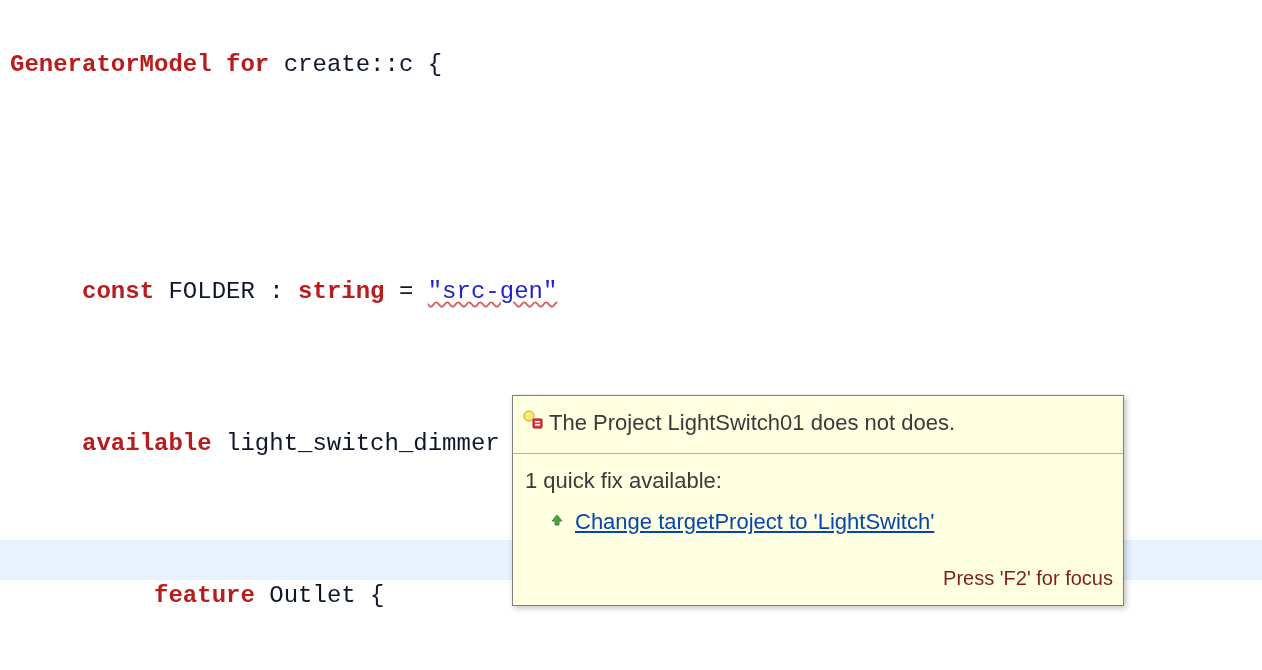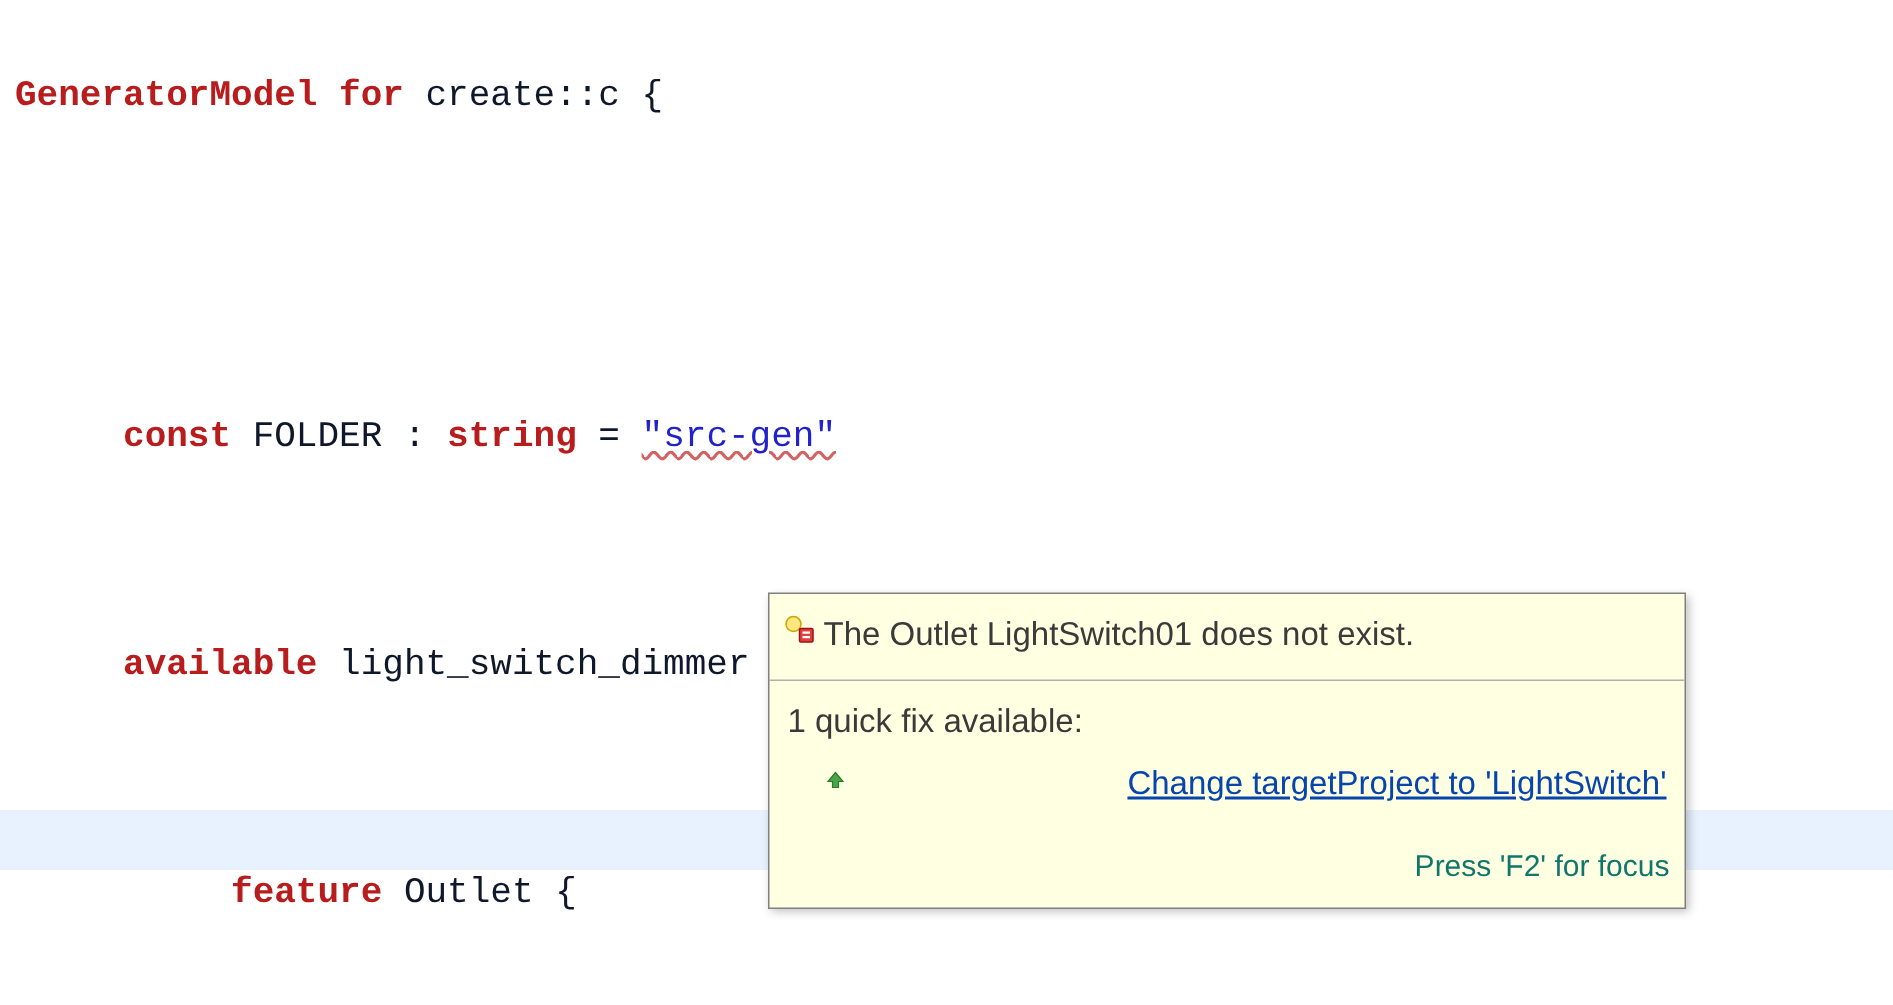--- a/index.html
+++ b/index.html
@@ -55,32 +55,31 @@
       padding: 10px 12px 12px 10px;
       border-bottom: 1px solid #b0b0b0;
       gap: 6px;
     }
     .tooltip-body { padding: 10px 12px 6px 12px; }
     .quickfix-row {
       display: flex;
       align-items: center;
       gap: 10px;
       padding: 6px 0 10px 24px;
-      justify-content: space-between;
     }
     .quickfix-link {
       color: #0645ad;
       text-decoration: underline;
       cursor: pointer;
     }
     .tooltip-footer {
       text-align: right;
       padding: 8px 10px 10px 0;
       font-size: 20px;
-      color: #0f766e;
+      color: #7f1d1d;
     }
     .icon { display: inline-block; flex-shrink: 0; }
   </style>
 </head>
 <body>
 
 <div class="current-line-bg"></div>
 
 <div class="editor">
 <div class="line"><span class="kw">GeneratorModel</span> <span class="kw">for</span> <span class="plain">create::c</span> <span class="plain">{</span></div>
@@ -102,21 +101,21 @@
 <div class="tooltip">
   <div class="tooltip-header">
     <span class="icon">
       <svg width="20" height="20" viewBox="0 0 20 20">
         <circle cx="6" cy="6" r="5" fill="#ffe680" stroke="#c9a500" stroke-width="1"></circle>
         <rect x="10" y="9" width="9" height="9" rx="1" fill="#e04040" stroke="#a01010" stroke-width="1"></rect>
         <rect x="12" y="11" width="5" height="1.5" fill="#fff"></rect>
         <rect x="12" y="14" width="5" height="1.5" fill="#fff"></rect>
       </svg>
     </span>
-    <span>The Outlet LightSwitch01 does not exist.</span>
+    <span>The Project LightSwitch01 does not does.</span>
   </div>
   <div class="tooltip-body">
     <div>1 quick fix available:</div>
     <div class="quickfix-row">
       <span class="icon">
         <svg width="16" height="16" viewBox="0 0 16 16">
           <path d="M8 2 L3 8 L6 8 L6 12 L10 12 L10 8 L13 8 Z" fill="#4aa54a" stroke="#2a7a2a" stroke-width="0.8"></path>
         </svg>
       </span>
       <span class="quickfix-link">Change targetProject to 'LightSwitch'</span>

